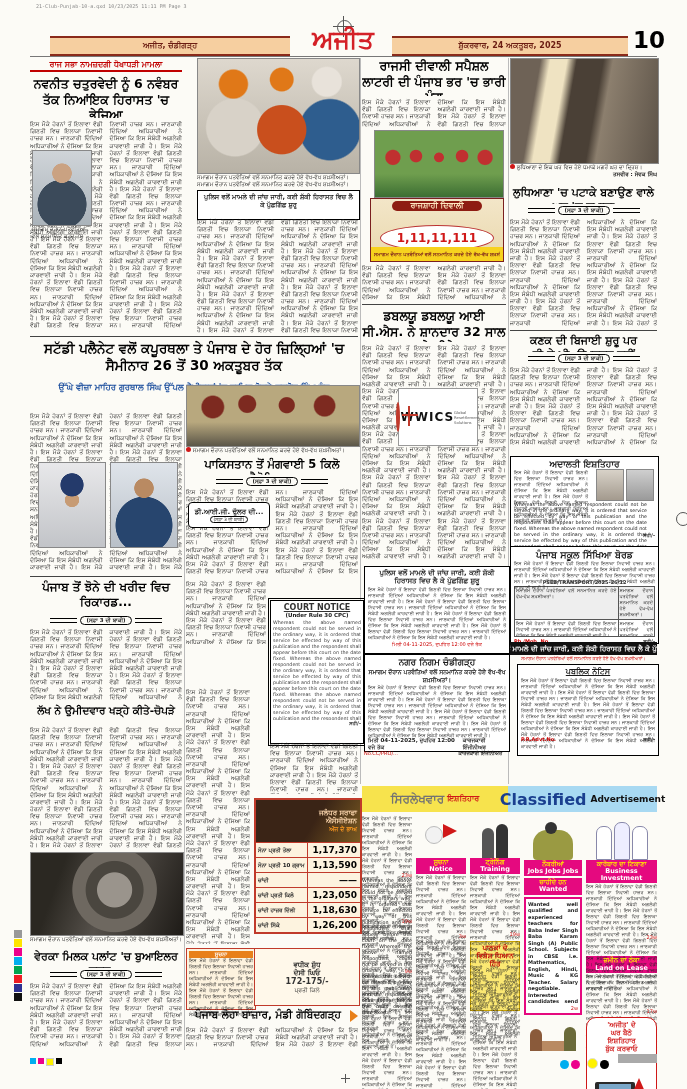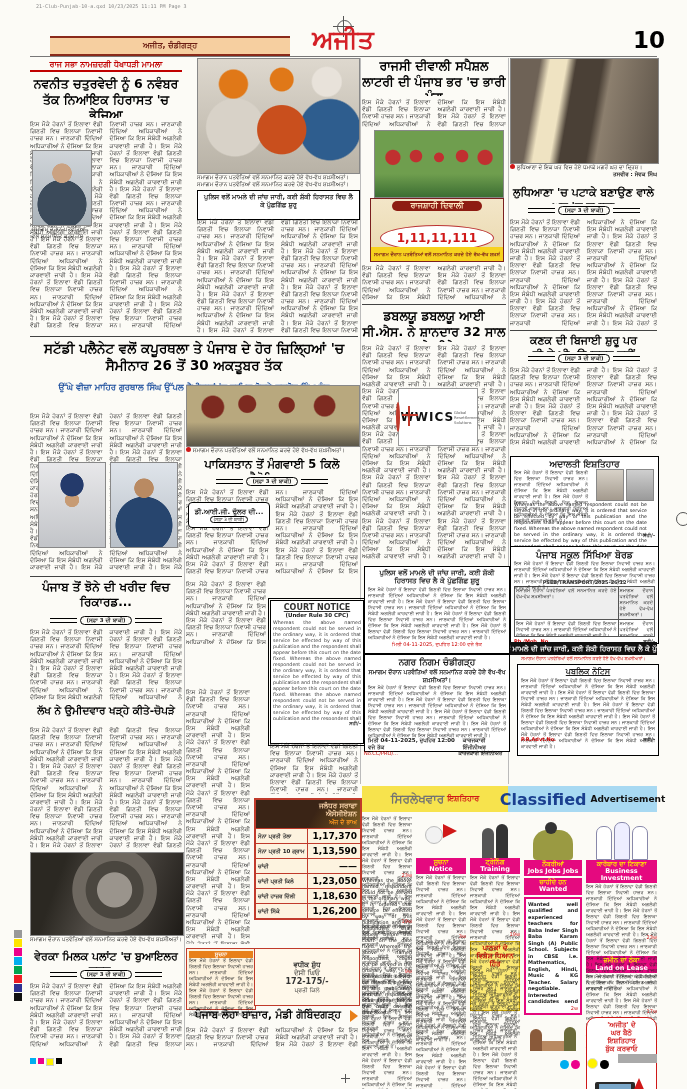--- a/index.html
+++ b/index.html
@@ -21,21 +21,21 @@
   .kicker{color:#c00000;font-weight:bold;text-align:center;border-bottom:2px solid #c00000;font-size:8px;}
   .blue-sub{color:#1d4f9e;font-weight:bold;text-align:center;line-height:1.3;}
   .noticebox{border:1px solid #000;background:#fff;padding:2px 3px;overflow:hidden;}
   .tiny{font-size:4.8px;line-height:1.25;text-align:justify;color:#222;}
   .chead{background:#e5097f;text-align:center;padding:1px 1px;line-height:1.1;}
   .chead .pa{color:#ffe400;font-weight:bold;font-size:6.5px;display:block;}
   .chead .en{color:#fff;font-weight:bold;font-size:6.5px;display:block;}
   .adend{color:#d01818;text-align:right;font-size:5px;}
   .ratetable{border:2px solid #c03a2b;background:#fdf3df;}
   .ratetable .hd{height:26px;background:linear-gradient(120deg,#3a2416 55%,#7a5a22);display:flex;flex-direction:column;
-                 align-items:flex-end;justify-content:center;padding:1px 3px;}
+                 align-items:flex-end;justify-content:center;padding:8px 3px;}
   .ratetable .hd .t1{color:#ffd9b0;font-weight:bold;font-size:7px;}
   .ratetable .hd .t2{color:#ff9a1f;font-weight:bold;font-size:6px;}
   .rrow{display:flex;border-top:1px solid #c03a2b;align-items:center;}
   .rrow .lb{flex:1;font-size:5.5px;font-weight:bold;padding:2px 2px;color:#222;}
   .rrow .vl{width:46px;font-size:9px;font-weight:bold;text-align:right;padding:2px 3px;border-left:1px solid #c03a2b;color:#000;}
   .sq{width:8px;height:8px;display:block;}
   .dot{width:9px;height:9px;border-radius:50%;display:inline-block;margin-right:2px;}
   .clipart{display:flex;align-items:flex-end;justify-content:center;overflow:hidden;}
 </style>
 </head>
@@ -48,20 +48,23 @@
   <div class="b" style="left:343px;top:16px;width:1px;height:21px;background:#555;"></div>
   <div class="b" style="left:333px;top:26px;width:21px;height:1px;background:#555;"></div>
   <div class="b" style="left:676px;top:512px;width:12px;height:12px;border:1px solid #555;border-radius:50%;"></div>
 
   <div class="b mastbox" style="left:50px;top:36px;width:240px;height:16px;">
     <span>ਅਜੀਤ, ਚੰਡੀਗੜ੍ਹ</span>
   </div>
   <div class="b" style="left:295px;top:26px;width:96px;height:28px;display:flex;align-items:center;justify-content:center;">
     <span style="color:#d42027;font-weight:bold;font-size:25px;">ਅਜੀਤ</span>
   </div>
+  <div class="b mastbox" style="left:392px;top:36px;width:236px;height:16px;">
+    <span>ਸ਼ੁੱਕਰਵਾਰ, 24 ਅਕਤੂਬਰ, 2025</span>
+  </div>
   <div class="b" style="left:633px;top:26px;width:32px;height:28px;display:flex;align-items:center;justify-content:center;font-weight:bold;font-size:23px;color:#000;">10</div>
   <div class="b rule" style="left:30px;top:56px;width:627px;"></div>
 
   <div class="b vrule" style="left:184px;top:410px;height:640px;"></div>
   <div class="b vrule" style="left:360px;top:58px;height:726px;"></div>
   <div class="b vrule" style="left:508px;top:58px;height:726px;"></div>
 
   <div class="b kicker" style="left:30px;top:60px;width:152px;">ਰਾਜ ਸਭਾ ਨਾਮਜ਼ਦਗੀ ਧੋਖਾਧੜੀ ਮਾਮਲਾ</div>
   <div class="b hl" style="left:30px;top:76px;width:152px;height:42px;font-size:12.5px;">ਨਵਨੀਤ ਚਤੁਰਵੇਦੀ ਨੂੰ 6 ਨਵੰਬਰ ਤੱਕ ਨਿਆਂਇਕ ਹਿਰਾਸਤ 'ਚ ਭੇਜਿਆ</div>
   <div class="b news c2" style="left:30px;top:120px;width:152px;height:214px;">ਇਸ ਮੌਕੇ ਹੋਰਨਾਂ ਤੋਂ ਇਲਾਵਾ ਵੱਡੀ ਗਿਣਤੀ ਵਿਚ ਇਲਾਕਾ ਨਿਵਾਸੀ ਹਾਜ਼ਰ ਸਨ। ਜਾਣਕਾਰੀ ਦਿੰਦਿਆਂ ਅਧਿਕਾਰੀਆਂ ਨੇ ਦੱਸਿਆ ਕਿ ਇਸ ਸੰਬੰਧੀ ਅਗਲੇਰੀ ਕਾਰਵਾਈ ਜਾਰੀ ਹੈ। ਇਸ ਮੌਕੇ ਹੋਰਨਾਂ ਤੋਂ ਇਲਾਵਾ ਵੱਡੀ ਗਿਣਤੀ ਵਿਚ ਇਲਾਕਾ ਨਿਵਾਸੀ ਹਾਜ਼ਰ ਸਨ। ਜਾਣਕਾਰੀ ਦਿੰਦਿਆਂ ਅਧਿਕਾਰੀਆਂ ਨੇ ਦੱਸਿਆ ਕਿ ਇਸ ਸੰਬੰਧੀ ਅਗਲੇਰੀ ਕਾਰਵਾਈ ਜਾਰੀ ਹੈ। ਇਸ ਮੌਕੇ ਹੋਰਨਾਂ ਤੋਂ ਇਲਾਵਾ ਵੱਡੀ ਗਿਣਤੀ ਵਿਚ ਇਲਾਕਾ ਨਿਵਾਸੀ ਹਾਜ਼ਰ ਸਨ। ਜਾਣਕਾਰੀ ਦਿੰਦਿਆਂ ਅਧਿਕਾਰੀਆਂ ਨੇ ਦੱਸਿਆ ਕਿ ਇਸ ਸੰਬੰਧੀ ਅਗਲੇਰੀ ਕਾਰਵਾਈ ਜਾਰੀ ਹੈ। ਇਸ ਮੌਕੇ ਹੋਰਨਾਂ ਤੋਂ ਇਲਾਵਾ ਵੱਡੀ ਗਿਣਤੀ ਵਿਚ ਇਲਾਕਾ ਨਿਵਾਸੀ ਹਾਜ਼ਰ ਸਨ। ਜਾਣਕਾਰੀ ਦਿੰਦਿਆਂ ਅਧਿਕਾਰੀਆਂ ਨੇ ਦੱਸਿਆ ਕਿ ਇਸ ਸੰਬੰਧੀ ਅਗਲੇਰੀ ਕਾਰਵਾਈ ਜਾਰੀ ਹੈ। ਇਸ ਮੌਕੇ ਹੋਰਨਾਂ ਤੋਂ ਇਲਾਵਾ ਵੱਡੀ ਗਿਣਤੀ ਵਿਚ ਇਲਾਕਾ ਨਿਵਾਸੀ ਹਾਜ਼ਰ ਸਨ। ਜਾਣਕਾਰੀ ਦਿੰਦਿਆਂ ਅਧਿਕਾਰੀਆਂ ਨੇ ਦੱਸਿਆ ਕਿ ਇਸ ਸੰਬੰਧੀ ਅਗਲੇਰੀ ਕਾਰਵਾਈ ਜਾਰੀ ਹੈ। ਇਸ ਮੌਕੇ ਹੋਰਨਾਂ ਤੋਂ ਇਲਾਵਾ ਵੱਡੀ ਗਿਣਤੀ ਵਿਚ ਇਲਾਕਾ ਨਿਵਾਸੀ ਹਾਜ਼ਰ ਸਨ। ਜਾਣਕਾਰੀ ਦਿੰਦਿਆਂ ਅਧਿਕਾਰੀਆਂ ਨੇ ਦੱਸਿਆ ਕਿ ਇਸ ਸੰਬੰਧੀ ਅਗਲੇਰੀ ਕਾਰਵਾਈ ਜਾਰੀ ਹੈ। ਇਸ ਮੌਕੇ ਹੋਰਨਾਂ ਤੋਂ ਇਲਾਵਾ ਵੱਡੀ ਗਿਣਤੀ ਵਿਚ ਇਲਾਕਾ ਨਿਵਾਸੀ ਹਾਜ਼ਰ ਸਨ। ਜਾਣਕਾਰੀ ਦਿੰਦਿਆਂ ਅਧਿਕਾਰੀਆਂ ਨੇ ਦੱਸਿਆ ਕਿ ਇਸ ਸੰਬੰਧੀ ਅਗਲੇਰੀ ਕਾਰਵਾਈ ਜਾਰੀ ਹੈ। ਇਸ ਮੌਕੇ ਹੋਰਨਾਂ ਤੋਂ ਇਲਾਵਾ ਵੱਡੀ ਗਿਣਤੀ ਵਿਚ ਇਲਾਕਾ ਨਿਵਾਸੀ ਹਾਜ਼ਰ ਸਨ। ਜਾਣਕਾਰੀ ਦਿੰਦਿਆਂ ਅਧਿਕਾਰੀਆਂ ਨੇ ਦੱਸਿਆ ਕਿ ਇਸ ਸੰਬੰਧੀ ਅਗਲੇਰੀ ਕਾਰਵਾਈ ਜਾਰੀ ਹੈ। ਇਸ ਮੌਕੇ ਹੋਰਨਾਂ ਤੋਂ ਇਲਾਵਾ ਵੱਡੀ ਗਿਣਤੀ ਵਿਚ ਇਲਾਕਾ ਨਿਵਾਸੀ ਹਾਜ਼ਰ ਸਨ। ਜਾਣਕਾਰੀ ਦਿੰਦਿਆਂ ਅਧਿਕਾਰੀਆਂ ਨੇ ਦੱਸਿਆ ਕਿ ਇਸ ਸੰਬੰਧੀ ਅਗਲੇਰੀ ਕਾਰਵਾਈ ਜਾਰੀ ਹੈ। ਇਸ ਮੌਕੇ ਹੋਰਨਾਂ ਤੋਂ ਇਲਾਵਾ ਵੱਡੀ ਗਿਣਤੀ ਵਿਚ ਇਲਾਕਾ ਨਿਵਾਸੀ ਹਾਜ਼ਰ ਸਨ। ਜਾਣਕਾਰੀ ਦਿੰਦਿਆਂ ਅਧਿਕਾਰੀਆਂ ਨੇ ਦੱਸਿਆ ਕਿ ਇਸ ਸੰਬੰਧੀ ਅਗਲੇਰੀ ਕਾਰਵਾਈ ਜਾਰੀ ਹੈ। ਇਸ ਮੌਕੇ ਹੋਰਨਾਂ ਤੋਂ ਇਲਾਵਾ ਵੱਡੀ ਗਿਣਤੀ ਵਿਚ ਇਲਾਕਾ ਨਿਵਾਸੀ ਹਾਜ਼ਰ ਸਨ। ਜਾਣਕਾਰੀ ਦਿੰਦਿਆਂ ਅਧਿਕਾਰੀਆਂ ਨੇ ਦੱਸਿਆ ਕਿ ਇਸ ਸੰਬੰਧੀ ਅਗਲੇਰੀ ਕਾਰਵਾਈ ਜਾਰੀ ਹੈ। ਇਸ ਮੌਕੇ ਹੋਰਨਾਂ ਤੋਂ ਇਲਾਵਾ ਵੱਡੀ ਗਿਣਤੀ ਵਿਚ ਇਲਾਕਾ ਨਿਵਾਸੀ ਹਾਜ਼ਰ ਸਨ। ਜਾਣਕਾਰੀ ਦਿੰਦਿਆਂ ਅਧਿਕਾਰੀਆਂ ਨੇ ਦੱਸਿਆ ਕਿ ਇਸ ਸੰਬੰਧੀ ਅਗਲੇਰੀ ਕਾਰਵਾਈ ਜਾਰੀ ਹੈ। ਇਸ ਮੌਕੇ ਹੋਰਨਾਂ ਤੋਂ ਇਲਾਵਾ ਵੱਡੀ ਗਿਣਤੀ ਵਿਚ ਇਲਾਕਾ ਨਿਵਾਸੀ ਹਾਜ਼ਰ ਸਨ। ਜਾਣਕਾਰੀ ਦਿੰਦਿਆਂ ਅਧਿਕਾਰੀਆਂ ਨੇ ਦੱਸਿਆ ਕਿ ਇਸ ਸੰਬੰਧੀ ਅਗਲੇਰੀ ਕਾਰਵਾਈ ਜਾਰੀ ਹੈ। ਇਸ ਮੌਕੇ ਹੋਰਨਾਂ ਤੋਂ ਇਲਾਵਾ ਵੱਡੀ ਗਿਣਤੀ ਵਿਚ ਇਲਾਕਾ ਨਿਵਾਸੀ ਹਾਜ਼ਰ ਸਨ। ਜਾਣਕਾਰੀ ਦਿੰਦਿਆਂ ਅਧਿਕਾਰੀਆਂ ਨੇ ਦੱਸਿਆ ਕਿ ਇਸ ਸੰਬੰਧੀ ਅਗਲੇਰੀ ਕਾਰਵਾਈ ਜਾਰੀ ਹੈ। ਇਸ ਮੌਕੇ ਹੋਰਨਾਂ ਤੋਂ ਇਲਾਵਾ ਵੱਡੀ ਗਿਣਤੀ ਵਿਚ ਇਲਾਕਾ ਨਿਵਾਸੀ ਹਾਜ਼ਰ ਸਨ। ਜਾਣਕਾਰੀ ਦਿੰਦਿਆਂ ਅਧਿਕਾਰੀਆਂ ਨੇ ਦੱਸਿਆ ਕਿ ਇਸ ਸੰਬੰਧੀ ਅਗਲੇਰੀ ਕਾਰਵਾਈ ਜਾਰੀ ਹੈ। ਇਸ ਮੌਕੇ ਹੋਰਨਾਂ ਤੋਂ ਇਲਾਵਾ ਵੱਡੀ ਗਿਣਤੀ ਵਿਚ ਇਲਾਕਾ ਨਿਵਾਸੀ ਹਾਜ਼ਰ ਸਨ। ਜਾਣਕਾਰੀ ਦਿੰਦਿਆਂ ਅਧਿਕਾਰੀਆਂ ਨੇ ਦੱਸਿਆ ਕਿ ਇਸ ਸੰਬੰਧੀ ਅਗਲੇਰੀ ਕਾਰਵਾਈ ਜਾਰੀ ਹੈ।</div>
@@ -186,21 +189,21 @@
         <span class="vl">1,26,200</span>
       </div>
   </div>
 
   <div class="b" style="left:186px;top:948px;width:64px;height:56px;border:1px solid #c03a2b;background:#fdf3df;padding:2px;">
     <div style="background:#e8801a;color:#fff;font-size:5.5px;font-weight:bold;text-align:center;">ਸੂਚਨਾ</div>
     <div class="tiny" style="height:38px;">ਇਸ ਮੌਕੇ ਹੋਰਨਾਂ ਤੋਂ ਇਲਾਵਾ ਵੱਡੀ ਗਿਣਤੀ ਵਿਚ ਇਲਾਕਾ ਨਿਵਾਸੀ ਹਾਜ਼ਰ ਸਨ। ਜਾਣਕਾਰੀ ਦਿੰਦਿਆਂ ਅਧਿਕਾਰੀਆਂ ਨੇ ਦੱਸਿਆ ਕਿ ਇਸ ਸੰਬੰਧੀ ਅਗਲੇਰੀ ਕਾਰਵਾਈ ਜਾਰੀ ਹੈ। ਇਸ ਮੌਕੇ ਹੋਰਨਾਂ ਤੋਂ ਇਲਾਵਾ ਵੱਡੀ ਗਿਣਤੀ ਵਿਚ ਇਲਾਕਾ ਨਿਵਾਸੀ ਹਾਜ਼ਰ ਸਨ। ਜਾਣਕਾਰੀ ਦਿੰਦਿਆਂ ਅਧਿਕਾਰੀਆਂ ਨੇ ਦੱਸਿਆ ਕਿ ਇਸ ਸੰਬੰਧੀ ਅਗਲੇਰੀ ਕਾਰਵਾਈ ਜਾਰੀ ਹੈ।</div>
   </div>
   <div class="b" style="left:254px;top:948px;width:104px;height:56px;border:1px solid #c03a2b;background:#fff8ea;display:flex;flex-direction:column;align-items:center;justify-content:center;">
     <span style="font-size:7px;font-weight:bold;">ਵਧੀਕ ਸ਼ੁੱਧ</span>
-    <span style="font-size:7px;font-weight:normal;">ਦੇਸੀ ਘਿਓ</span>
+    <span style="font-size:7px;font-weight:bold;">ਦੇਸੀ ਘਿਓ</span>
     <span style="font-size:8px;font-weight:bold;color:#333;">172-175/-</span>
     <span style="font-size:6px;">ਪ੍ਰਤੀ ਕਿਲੋ</span>
   </div>
 
   <div class="b hl" style="left:186px;top:1008px;width:164px;height:16px;font-size:10.5px;">ਪੰਜਾਬ ਲੋਹਾ ਬਾਜ਼ਾਰ, ਮੰਡੀ ਗੋਬਿੰਦਗੜ੍ਹ</div>
   <div class="b" style="left:350px;top:1010px;width:0;height:0;border-left:8px solid #e8801a;border-top:6px solid transparent;border-bottom:6px solid transparent;"></div>
   <div class="b news c2" style="left:186px;top:1026px;width:172px;height:24px;">ਇਸ ਮੌਕੇ ਹੋਰਨਾਂ ਤੋਂ ਇਲਾਵਾ ਵੱਡੀ ਗਿਣਤੀ ਵਿਚ ਇਲਾਕਾ ਨਿਵਾਸੀ ਹਾਜ਼ਰ ਸਨ। ਜਾਣਕਾਰੀ ਦਿੰਦਿਆਂ ਅਧਿਕਾਰੀਆਂ ਨੇ ਦੱਸਿਆ ਕਿ ਇਸ ਸੰਬੰਧੀ ਅਗਲੇਰੀ ਕਾਰਵਾਈ ਜਾਰੀ ਹੈ। ਇਸ ਮੌਕੇ ਹੋਰਨਾਂ ਤੋਂ ਇਲਾਵਾ ਵੱਡੀ ਗਿਣਤੀ ਵਿਚ ਇਲਾਕਾ ਨਿਵਾਸੀ ਹਾਜ਼ਰ ਸਨ। ਜਾਣਕਾਰੀ ਦਿੰਦਿਆਂ ਅਧਿਕਾਰੀਆਂ ਨੇ ਦੱਸਿਆ ਕਿ ਇਸ ਸੰਬੰਧੀ ਅਗਲੇਰੀ ਕਾਰਵਾਈ ਜਾਰੀ ਹੈ।</div>
 
   <div class="b hl" style="left:362px;top:58px;width:144px;height:38px;font-size:12.5px;">ਰਾਜਸੀ ਦੀਵਾਲੀ ਸਪੈਸ਼ਲ ਲਾਟਰੀ ਦੀ ਪੰਜਾਬ ਭਰ 'ਚ ਭਾਰੀ ਮੰਗ</div>
   <div class="b news c2" style="left:362px;top:98px;width:144px;height:30px;">ਇਸ ਮੌਕੇ ਹੋਰਨਾਂ ਤੋਂ ਇਲਾਵਾ ਵੱਡੀ ਗਿਣਤੀ ਵਿਚ ਇਲਾਕਾ ਨਿਵਾਸੀ ਹਾਜ਼ਰ ਸਨ। ਜਾਣਕਾਰੀ ਦਿੰਦਿਆਂ ਅਧਿਕਾਰੀਆਂ ਨੇ ਦੱਸਿਆ ਕਿ ਇਸ ਸੰਬੰਧੀ ਅਗਲੇਰੀ ਕਾਰਵਾਈ ਜਾਰੀ ਹੈ। ਇਸ ਮੌਕੇ ਹੋਰਨਾਂ ਤੋਂ ਇਲਾਵਾ ਵੱਡੀ ਗਿਣਤੀ ਵਿਚ ਇਲਾਕਾ ਨਿਵਾਸੀ ਹਾਜ਼ਰ ਸਨ। ਜਾਣਕਾਰੀ ਦਿੰਦਿਆਂ ਅਧਿਕਾਰੀਆਂ ਨੇ ਦੱਸਿਆ ਕਿ ਇਸ ਸੰਬੰਧੀ ਅਗਲੇਰੀ ਕਾਰਵਾਈ ਜਾਰੀ ਹੈ। ਇਸ ਮੌਕੇ ਹੋਰਨਾਂ ਤੋਂ ਇਲਾਵਾ ਵੱਡੀ ਗਿਣਤੀ ਵਿਚ ਇਲਾਕਾ ਨਿਵਾਸੀ ਹਾਜ਼ਰ ਸਨ। ਜਾਣਕਾਰੀ ਦਿੰਦਿਆਂ ਅਧਿਕਾਰੀਆਂ ਨੇ ਦੱਸਿਆ ਕਿ ਇਸ ਸੰਬੰਧੀ ਅਗਲੇਰੀ ਕਾਰਵਾਈ ਜਾਰੀ ਹੈ।</div>

